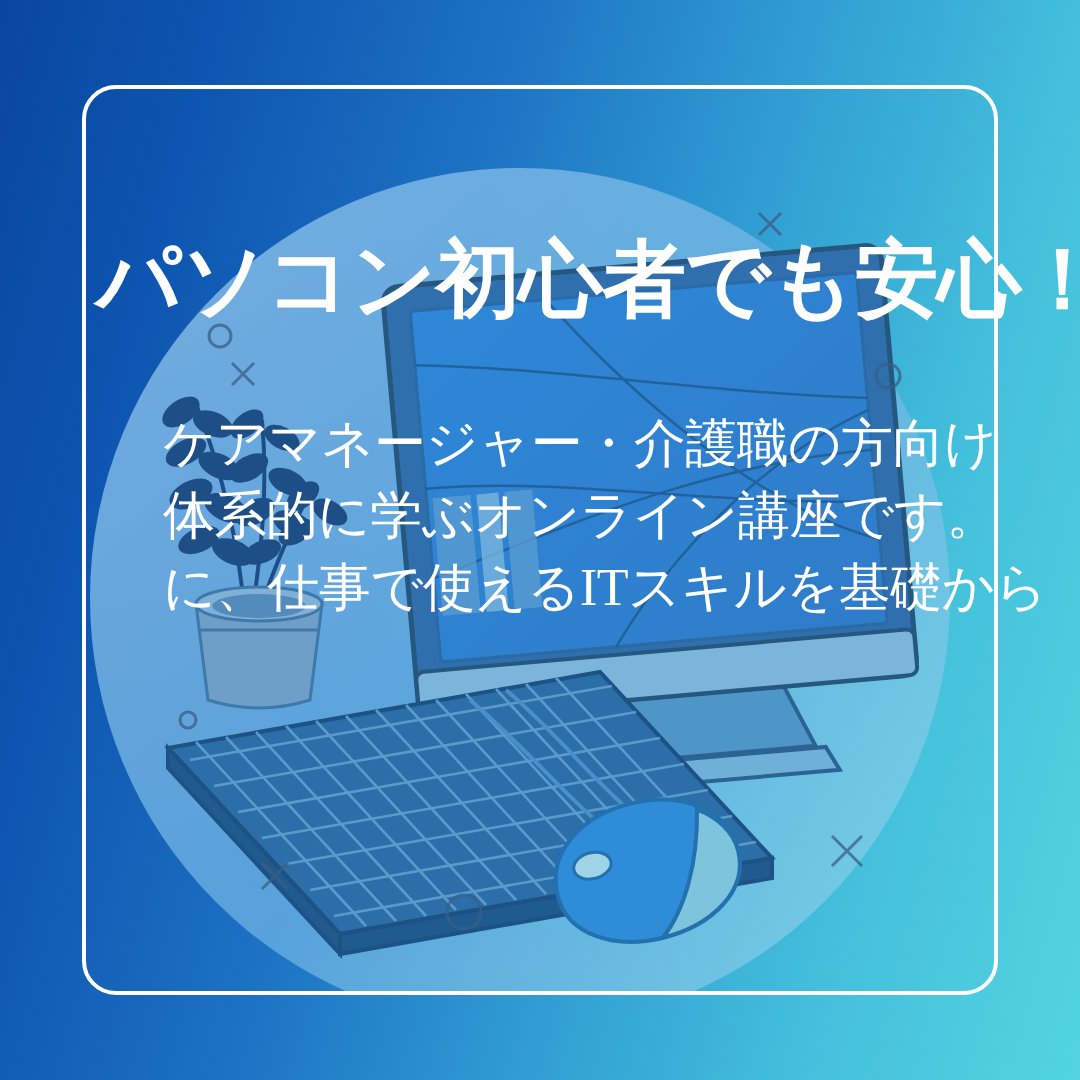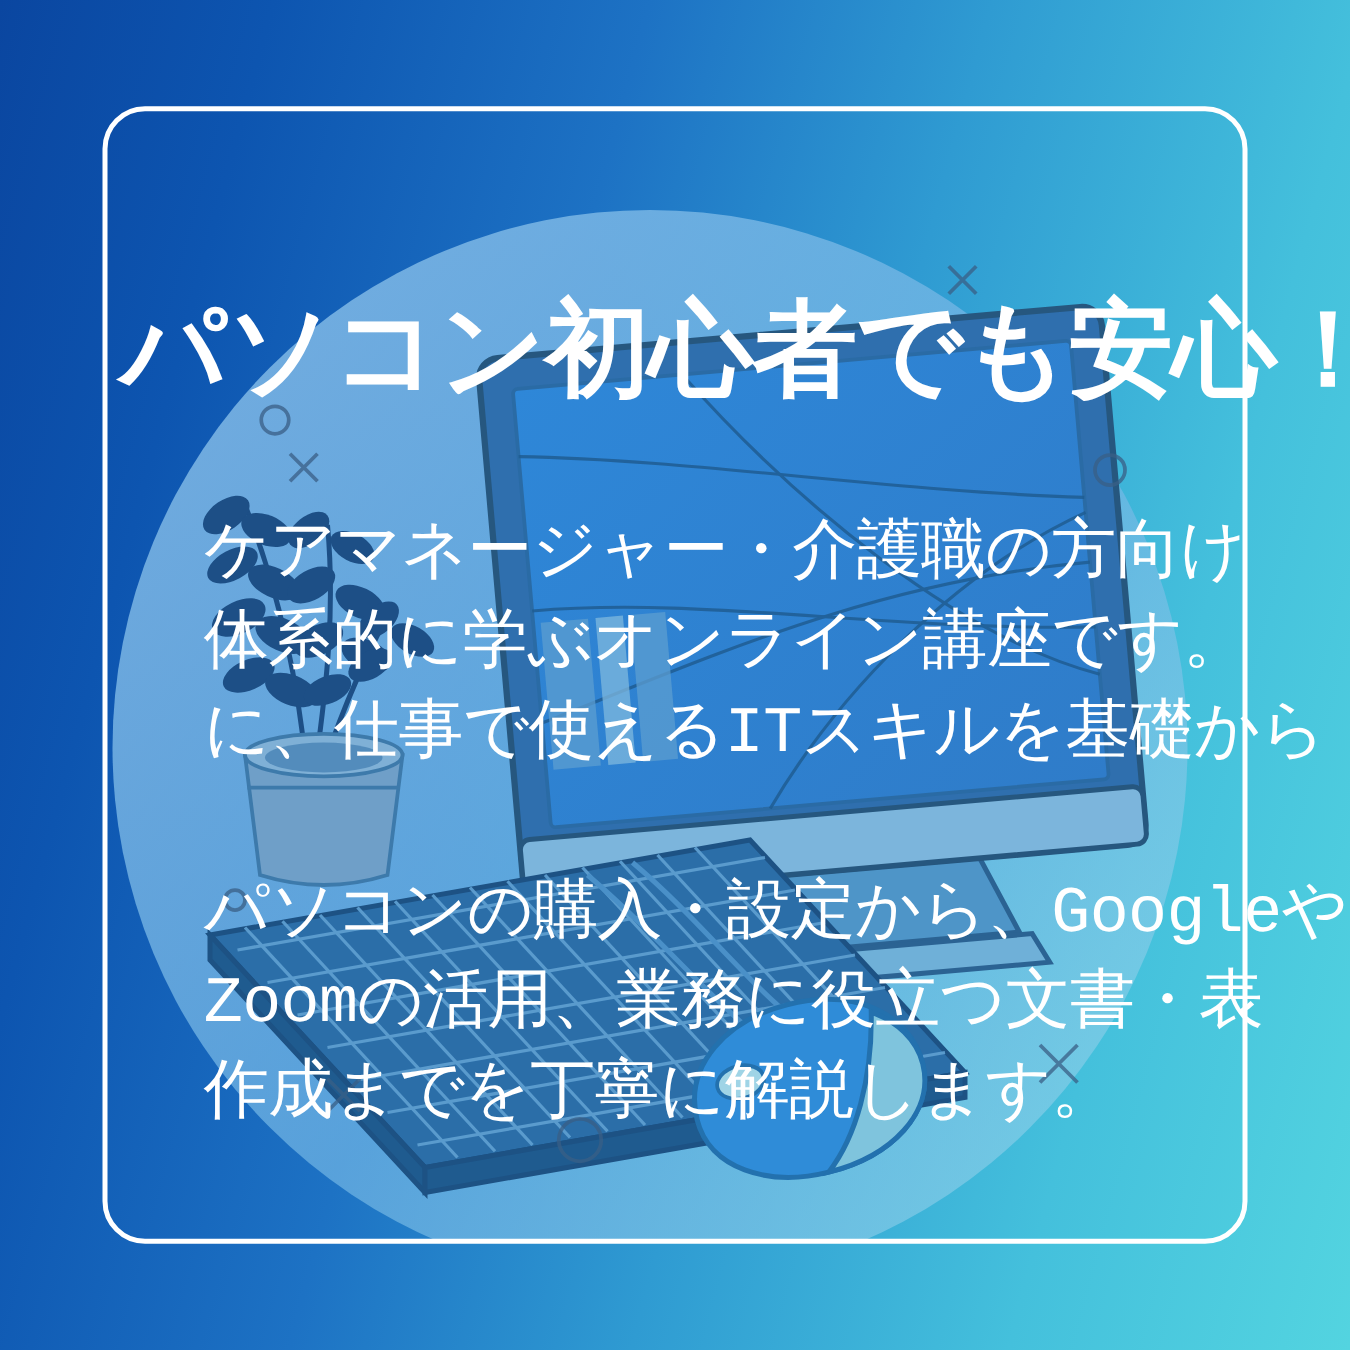--- a/index.html
+++ b/index.html
@@ -51,41 +51,42 @@
     pointer-events: none;
   }
 
   
   #content {
     position: absolute;
     left: 0;
     top: 0;
     width: 1080px;
     height: 1080px;
+    text-align: right;
   }
 
   #title {
     position: absolute;
     left: 96px;
     top: 181px;
     width: 900px;
     font-family: "DejaVu Sans", "Liberation Sans", sans-serif;
     font-weight: 700;
     font-size: 84px;
     line-height: 1.02;
     letter-spacing: -1px;
     color: #ffffff;
     white-space: nowrap;
   }
 
   .para {
     position: absolute;
     left: 163px;
     width: 790px;
-    font-family: Liberation Mono, monospace;
+    font-family: Liberation Serif, serif;
     font-size: 52px;
     line-height: 72px;
     letter-spacing: -0.5px;
     color: #ffffff;
     white-space: nowrap;
   }
   #para1 { top: 356px; }
   #para2 { top: 644px; }
   .para .ln { display: block; }
 </style>
@@ -250,21 +251,16 @@
   <div id="content">
 
     <h1 id="title">パソコン初心者でも安心！</h1>
 
     <p id="para1" class="para">
       <span class="ln">ケアマネージャー・介護職の方向け</span>
       <span class="ln">体系的に学ぶオンライン講座です。</span>
       <span class="ln">に、仕事で使えるITスキルを基礎から</span>
     </p>
 
-    <p id="para2" class="para">
-      <span class="ln">パソコンの購入・設定から、Googleや</span>
-      <span class="ln">Zoomの活用、業務に役立つ文書・表</span>
-      <span class="ln">作成までを丁寧に解説します。</span>
-    </p>
 
   </div>
 
 </div>
 
 </body></html>

